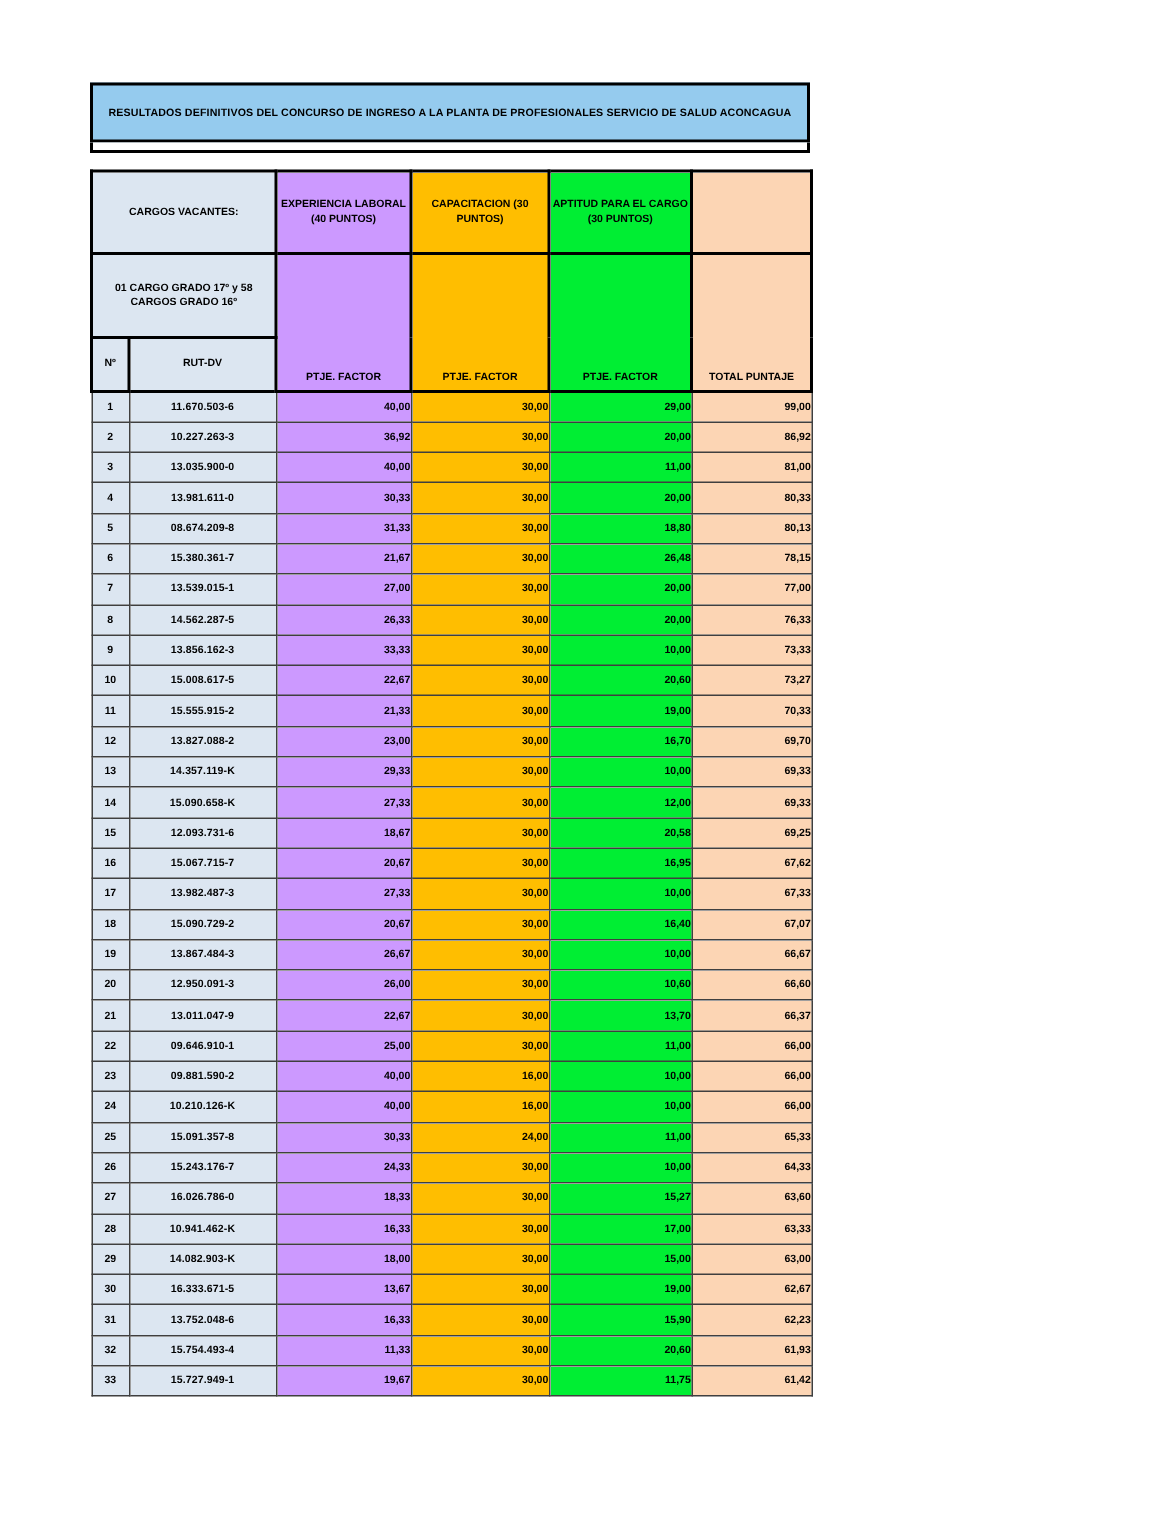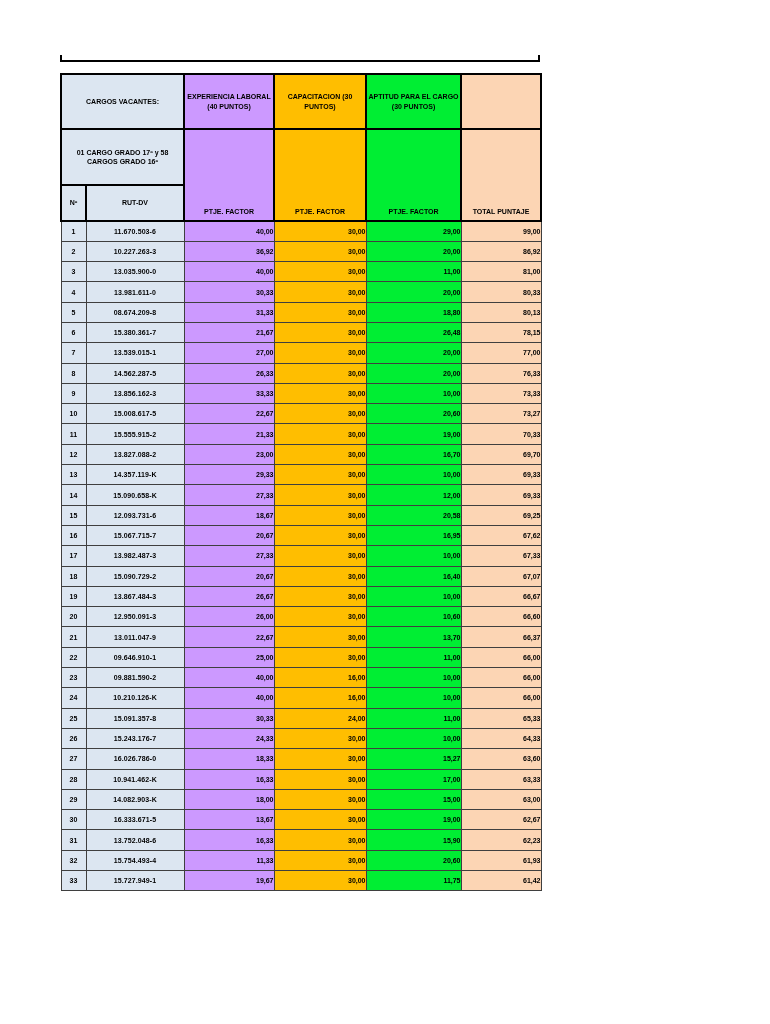--- a/index.html
+++ b/index.html
@@ -96,20 +96,23 @@
   .cell-val   { text-align: right; padding-right: 3px; font-size: 7.3px; }
 
   .sublabel { font-size: 7px; font-weight: bold; text-align: center; }
 </style>
 </head>
 <body>
 
 <div id="page">
   <div class="sheet">
 
+    <div class="title-band">
+      <span class="title-text">RESULTADOS DEFINITIVOS DEL CONCURSO DE INGRESO A LA PLANTA DE PROFESIONALES SERVICIO DE SALUD ACONCAGUA</span>
+    </div>
     <div class="spacer-band"></div>
     <div class="gap-band"></div>
 
     <table class="grid">
       <colgroup>
         <col class="c-n">
           <col class="c-rut">
           <col class="c-exp">
           <col class="c-cap">
           <col class="c-apt">

